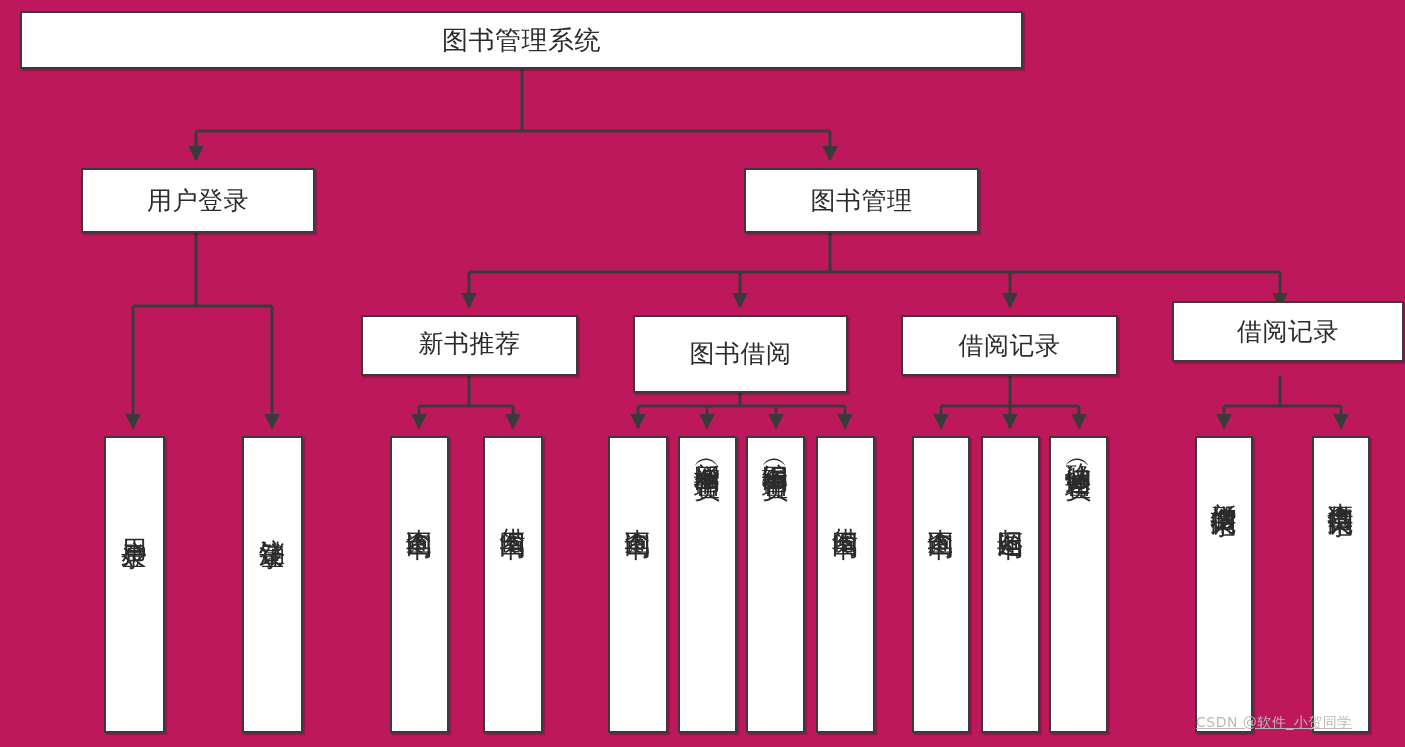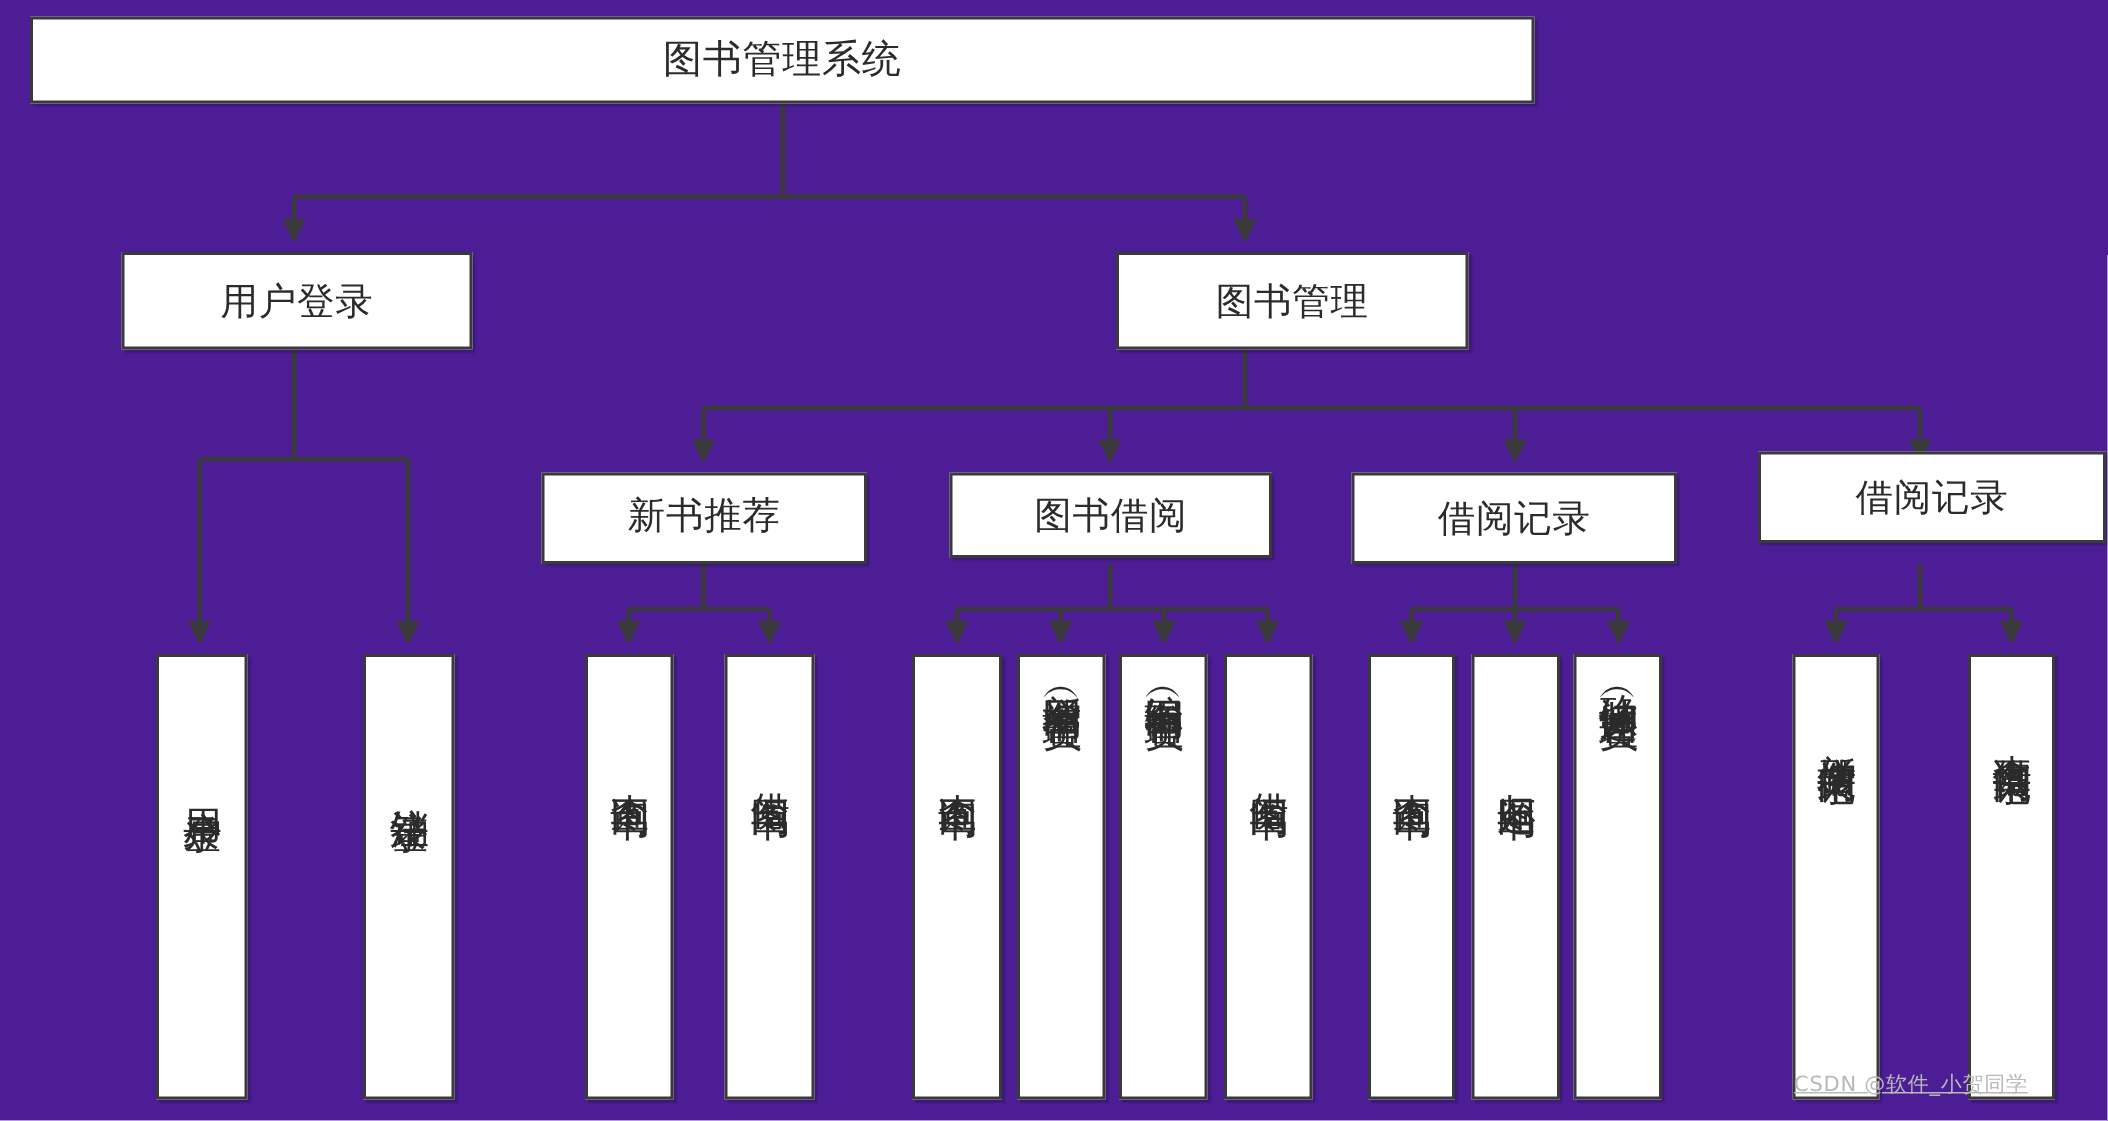--- a/index.html
+++ b/index.html
@@ -8,21 +8,21 @@
     padding: 0;
     background: #ffffff;
   }
   body {
     font-family: "DejaVu Sans", "Liberation Sans", sans-serif;
   }
   #canvas {
     position: relative;
     width: 1405px;
     height: 747px;
-    background: #4c1d95;
+    background: #be185d;
     overflow: hidden;
   }
   svg.edges {
     position: absolute;
     left: 0;
     top: 0;
     width: 1405px;
     height: 747px;
     pointer-events: none;
   }
@@ -140,21 +140,21 @@
   <div class="node horiz shadowed" style="left:81px; top:168px; width:234px; height:65px;">
     <span class="node-label">用户登录</span>
   </div>
   <div class="node horiz shadowed" style="left:712px; top:168px; width:235px; height:65px;margin-left:32px;">
     <span class="node-label">图书管理</span>
   </div>
 
   <div class="node horiz shadowed" style="left:361px; top:315px; width:217px; height:61px;font-family:Liberation Mono, monospace;">
     <span class="node-label">新书推荐</span>
   </div>
-  <div class="node horiz shadowed" style="left:633px; top:315px; width:215px; height:57px;">
+  <div class="node horiz shadowed" style="left:633px; top:315px; width:215px; height:78px;">
     <span class="node-label">图书借阅</span>
   </div>
   <div class="node horiz shadowed" style="left:901px; top:315px; width:217px; height:61px;">
     <span class="node-label">借阅记录</span>
   </div>
   <div class="node horiz shadowed" style="left:1172px; top:301px; width:232px; height:61px;">
     <span class="node-label">借阅记录</span>
   </div>
 
   <div class="node vert shadowed" style="left:104px; top:436px; width:61px; height:297px; padding-top:80px;">

